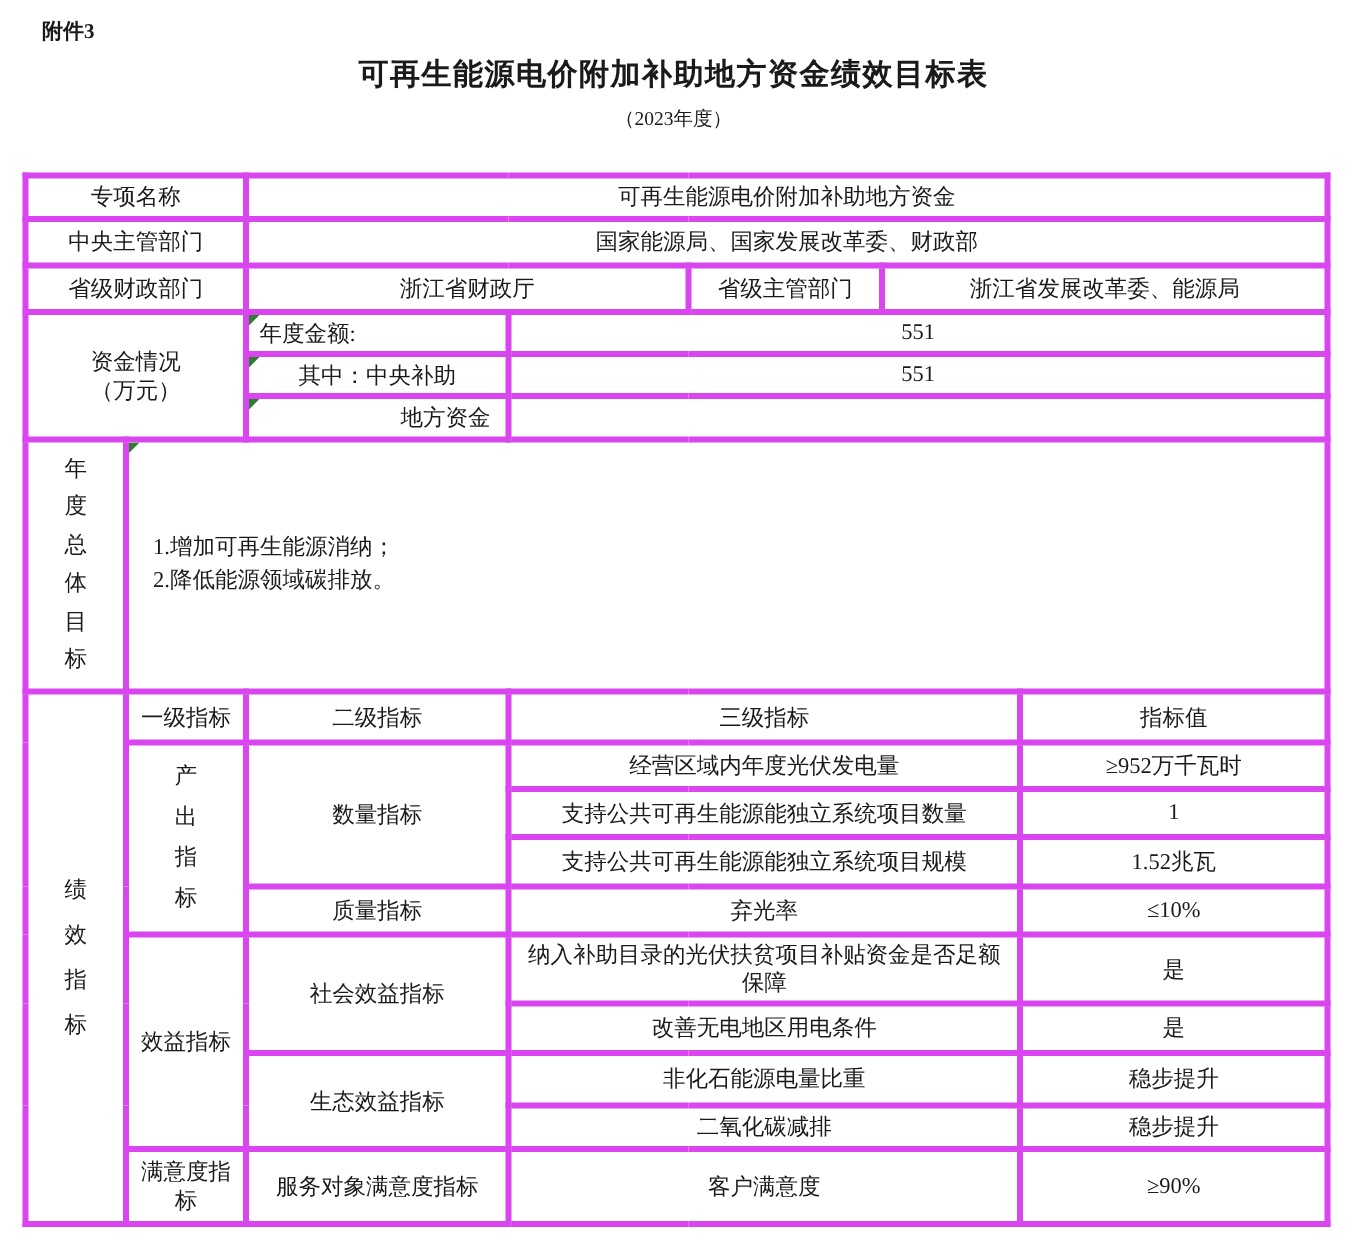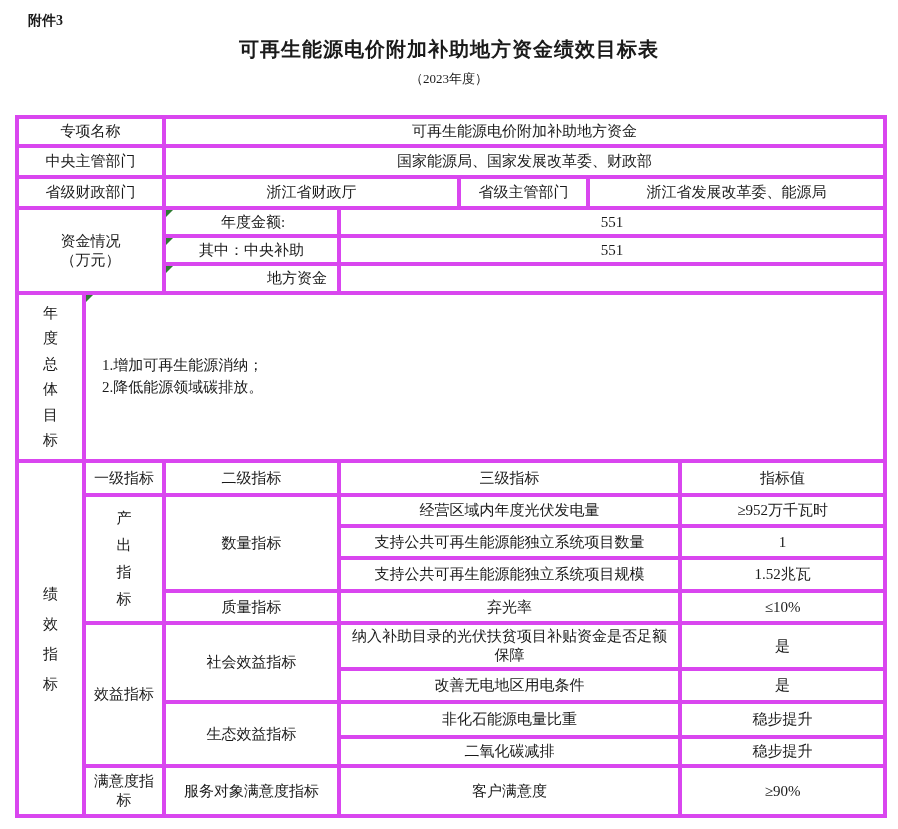--- a/index.html
+++ b/index.html
@@ -40,21 +40,21 @@
   }
   td {
     border: 4px solid #d946ef;
     text-align: center;
     vertical-align: middle;
     font-size: 15px;
     padding: 2px 4px;
     position: relative;
     overflow: hidden;
   }
-  td.align-left  { text-align: center;  padding-left: 7px; }
+  td.align-left  { text-align: left;  padding-left: 7px; }
   td.align-right { text-align: right; padding-right: 10px; }
 
   
   .vtext {
     width: 1em;
     margin: 0 auto;
     word-break: break-all;
     line-height: 1.7;
   }
   .vtext.goal  { line-height: 1.7; }

